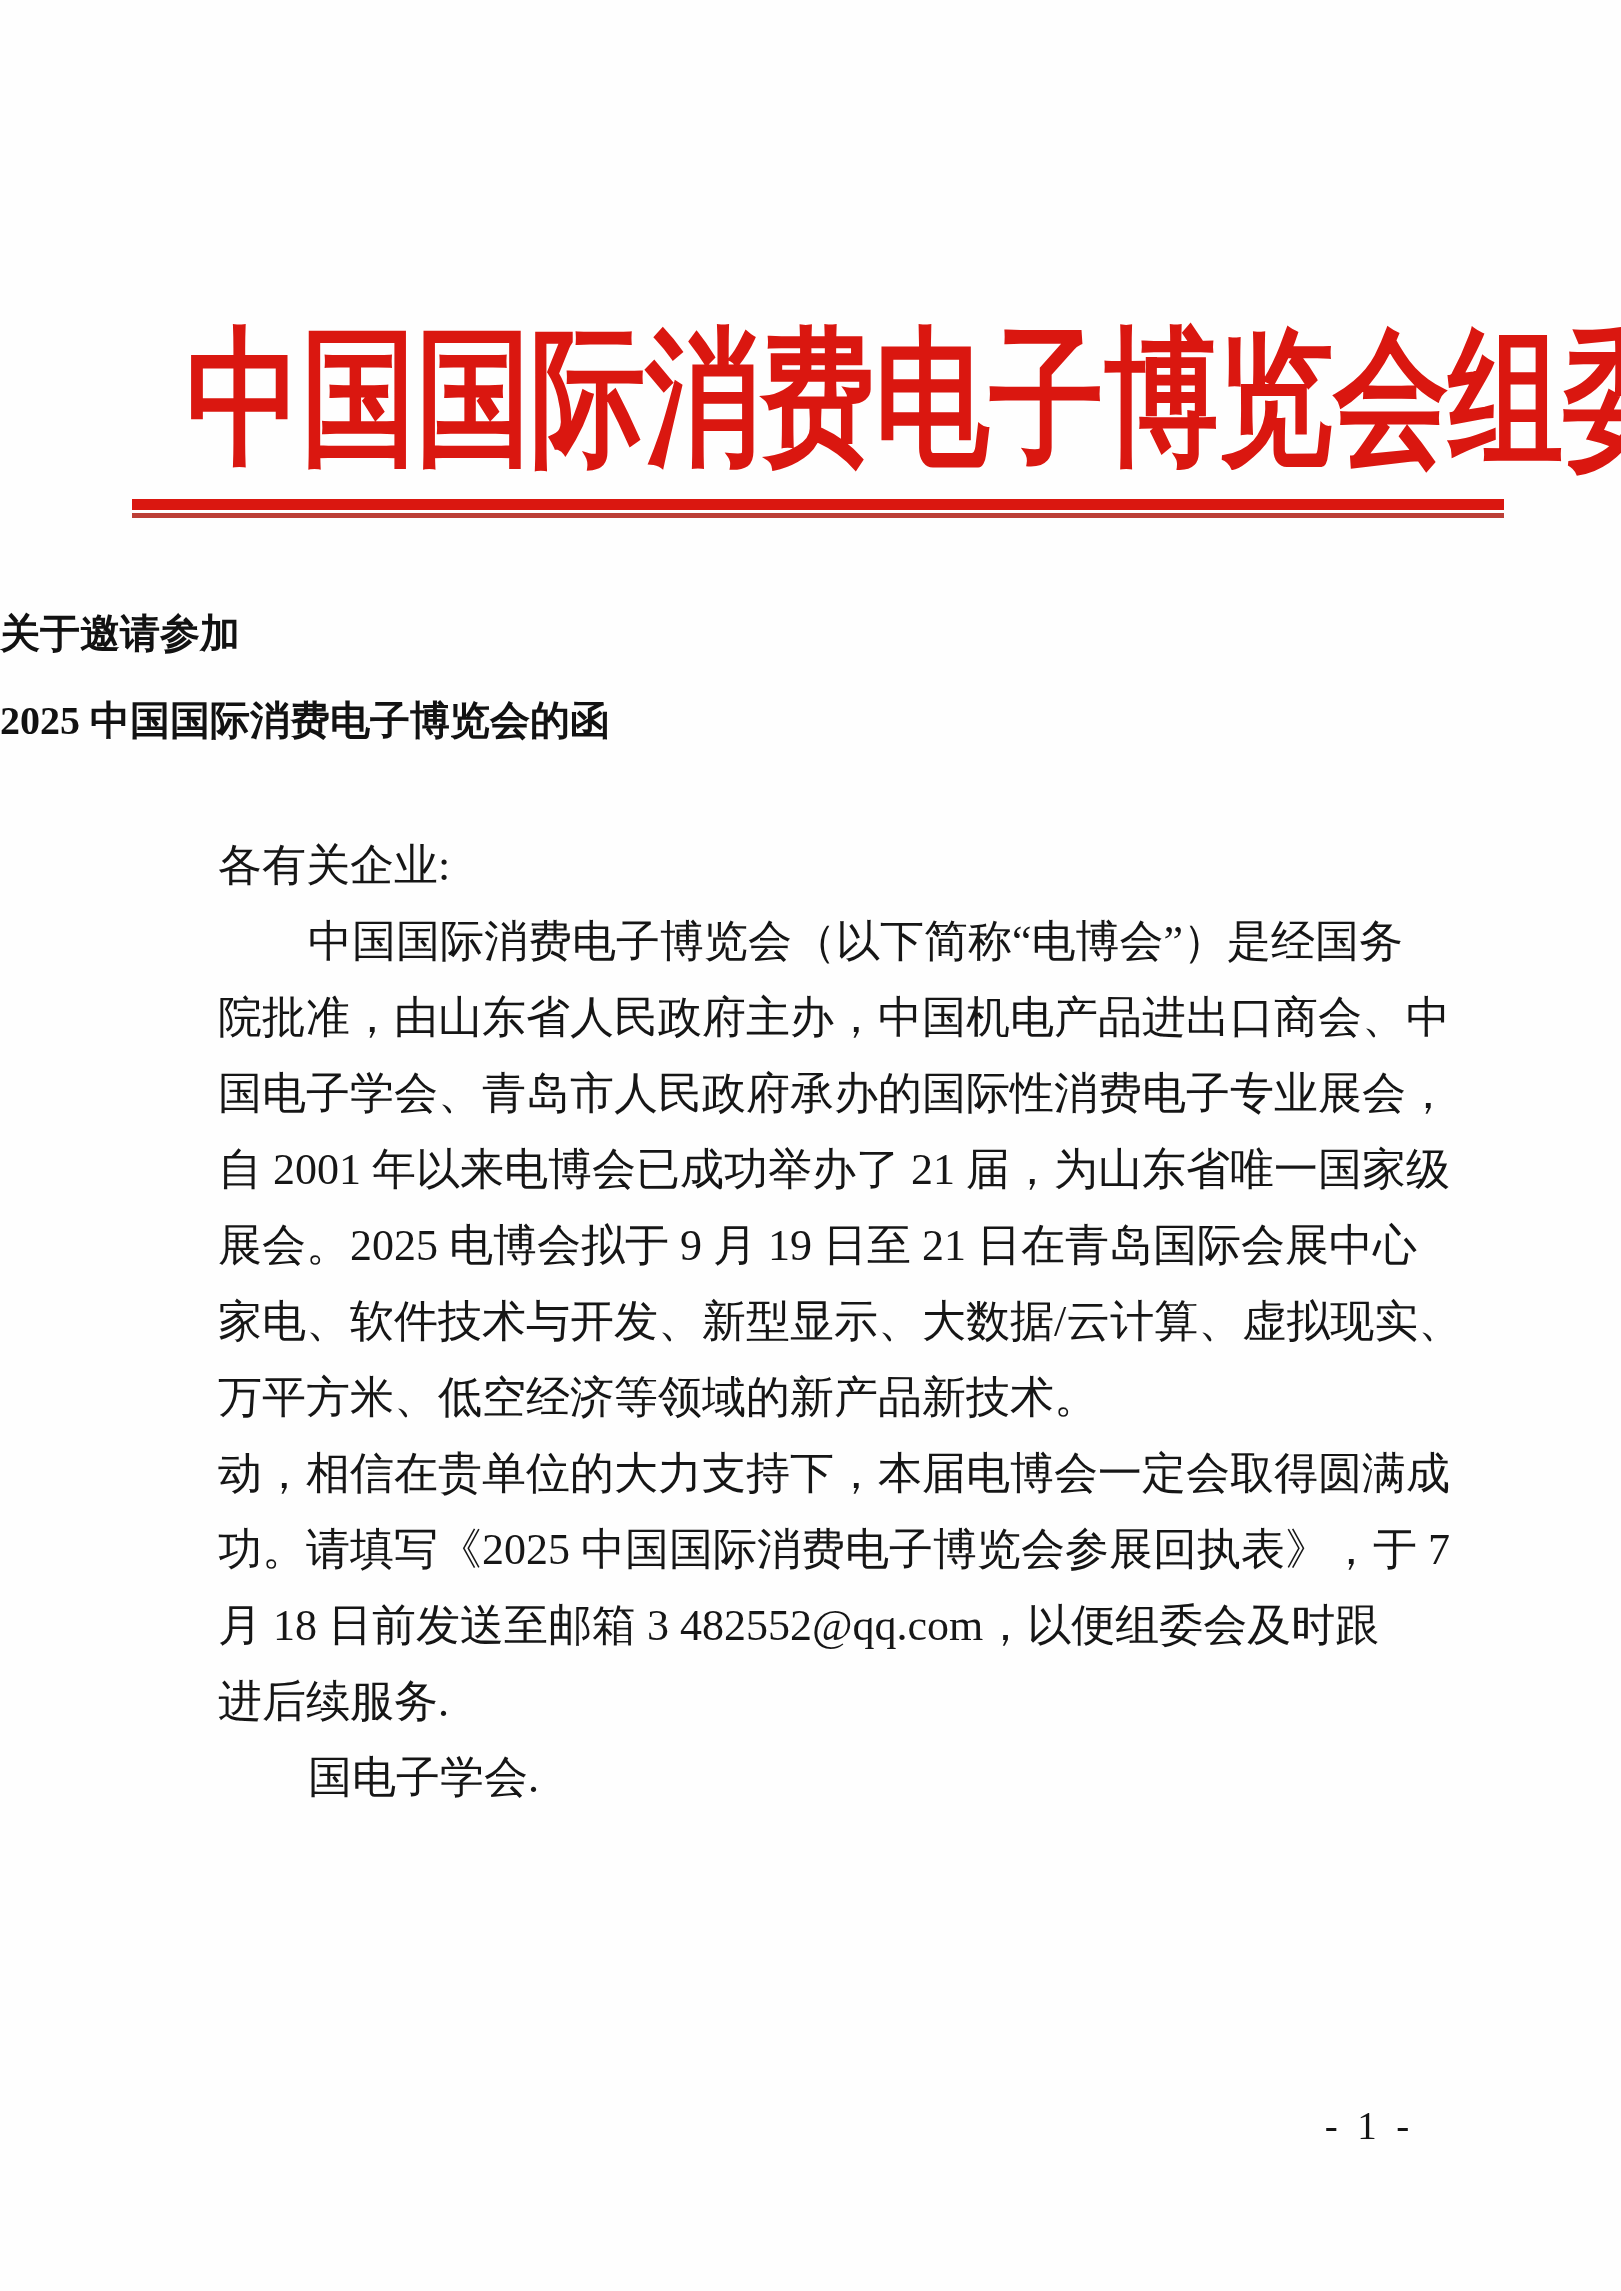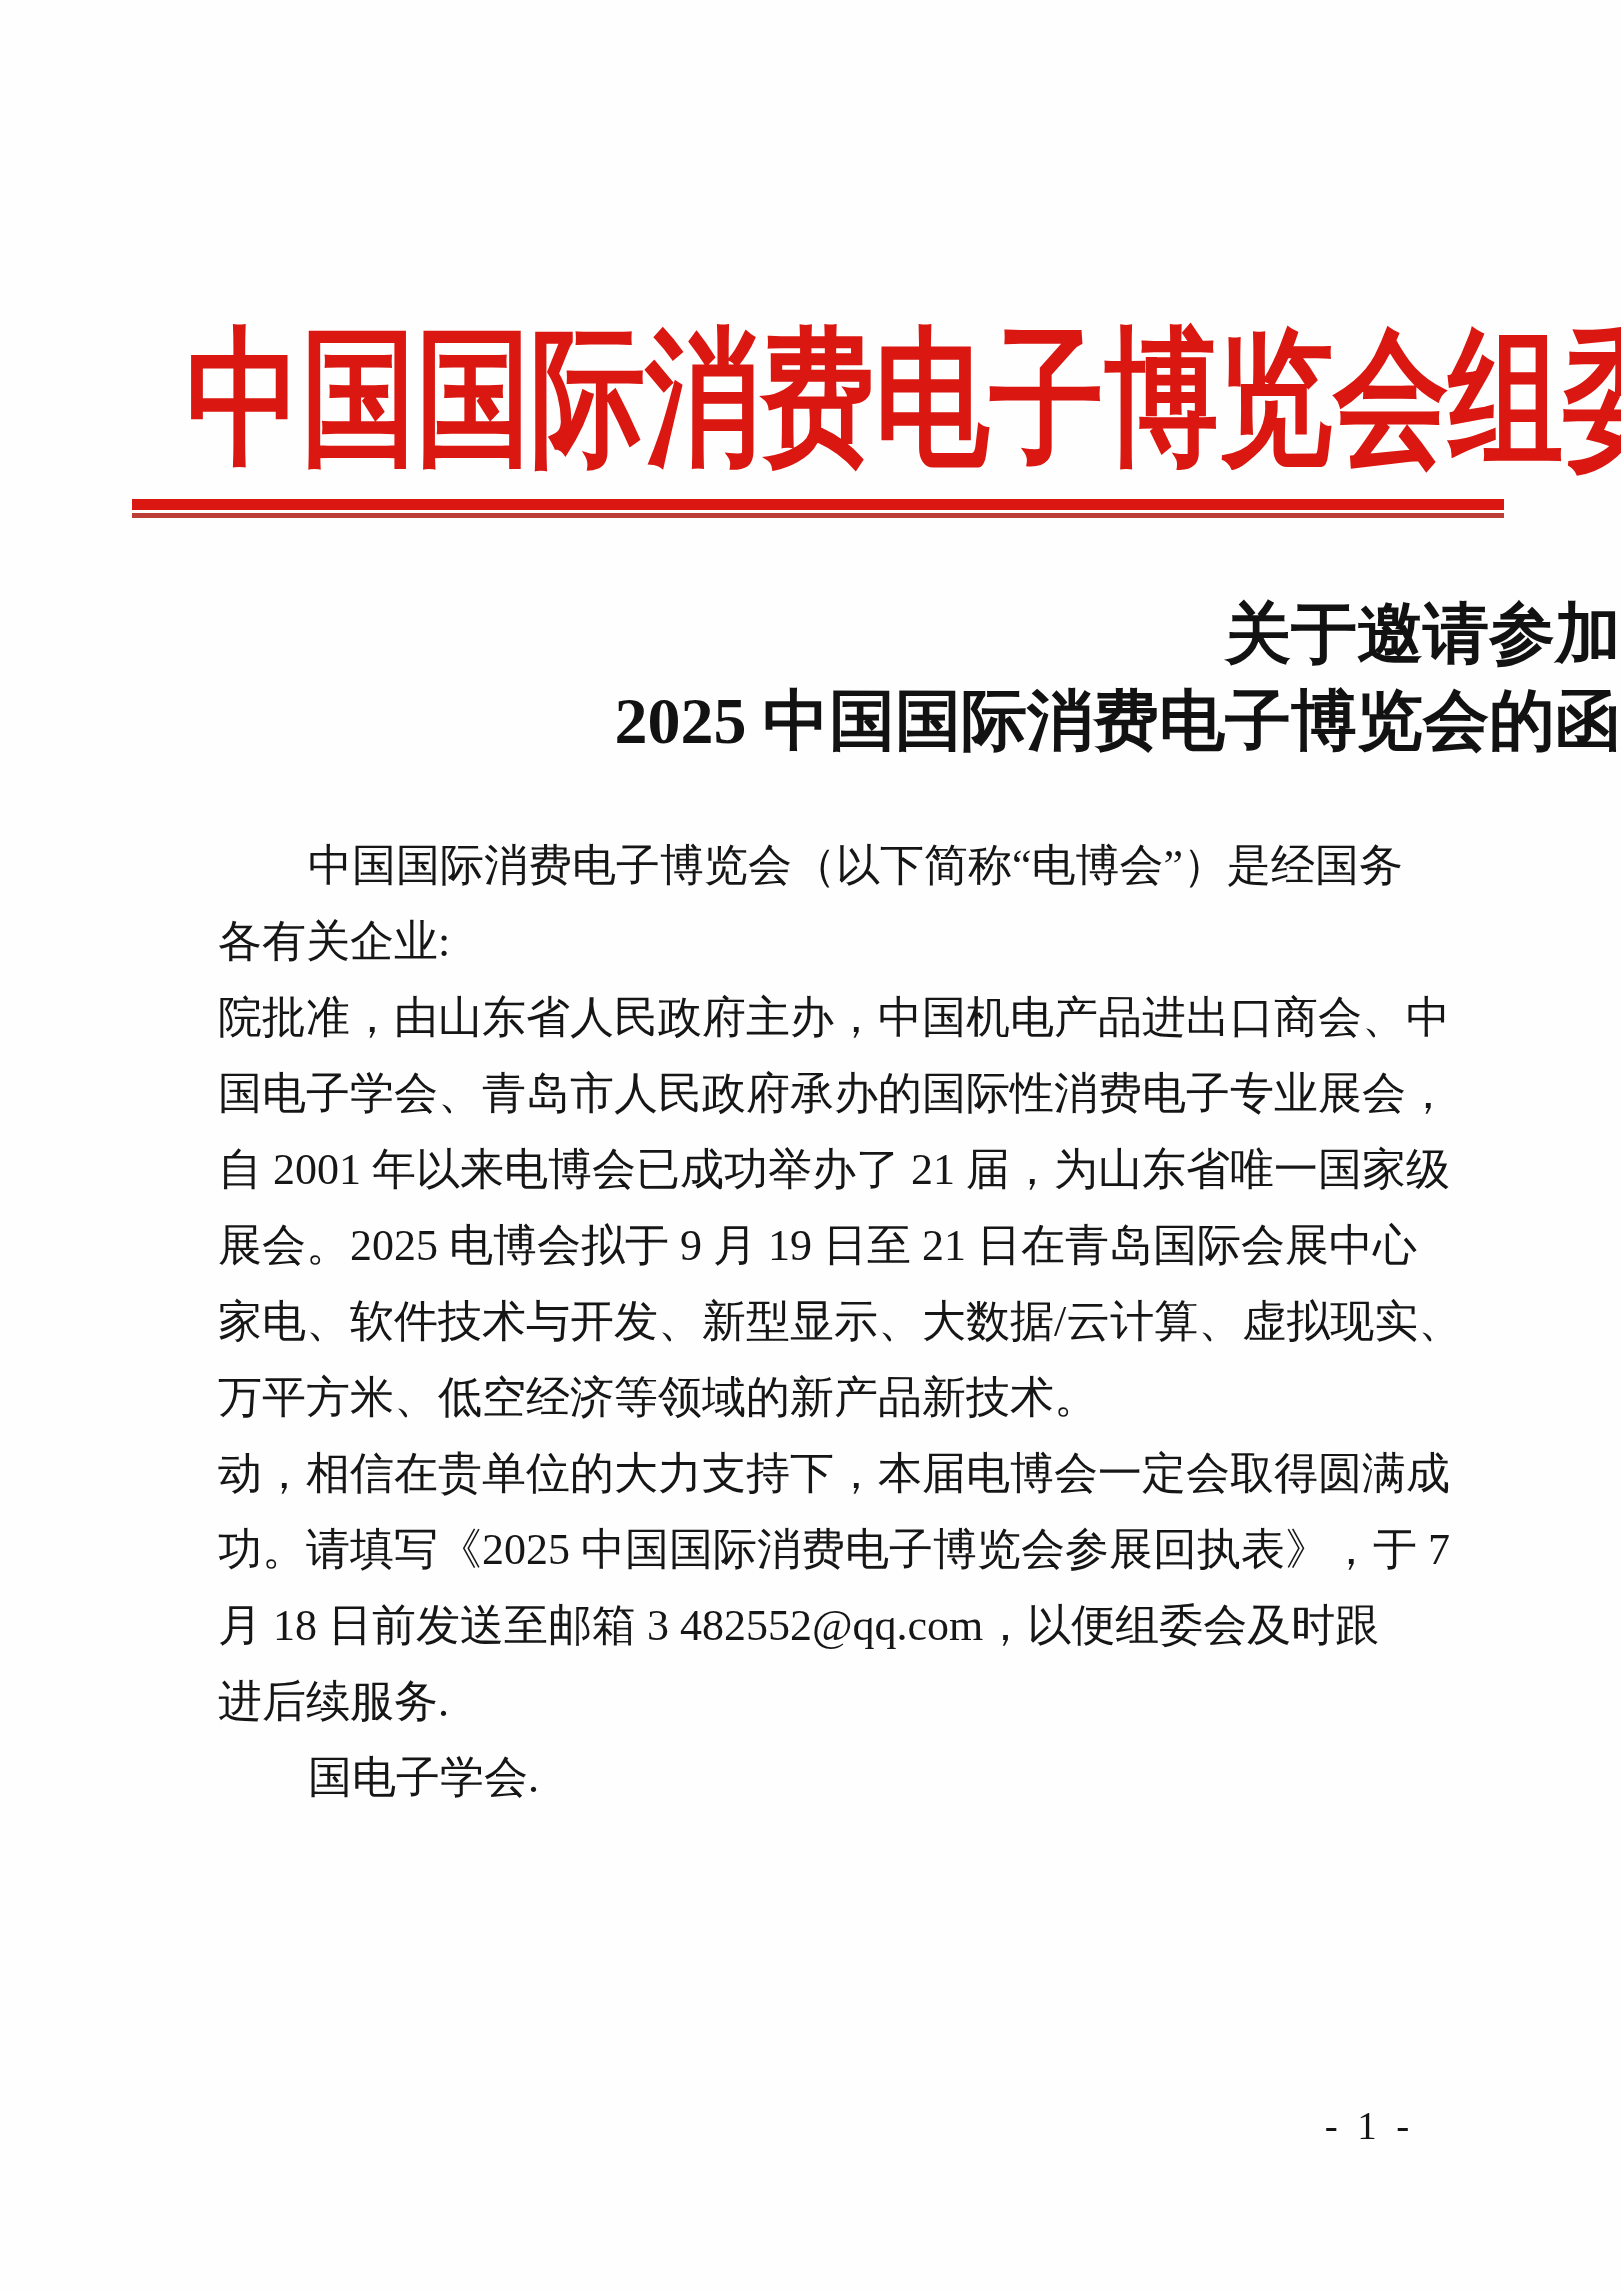--- a/index.html
+++ b/index.html
@@ -37,23 +37,23 @@
   .rule-thin {
     position: absolute;
     left: 132px; width: 1372px;
     top: 513px; height: 4.9px;
     background: #bc3e36;
   }
   
   .doc-title {
     position: absolute;
     top: 590px; left: 0; width: 100%;
-    text-align: right;
+    text-align: left;
     color: #121212;
-    font-size: 66px;
+    font-size: 40px;
     font-weight: bold;
     line-height: 87px;
   }
   
   .body-text {
     position: absolute;
     left: 218px; top: 828px;
     width: 1208px;
     color: #161616;
     font-size: 44px;
@@ -84,22 +84,22 @@
 
   <div class="rule-thick"></div>
   <div class="rule-thin"></div>
 
   <div class="doc-title">
     <div>关于邀请参加</div>
     <div>2025 中国国际消费电子博览会的函</div>
   </div>
 
   <div class="body-text">
+    <div class="body-line">各有关企业:</div>
     <div class="body-line indent">中国国际消费电子博览会（以下简称“电博会”）是经国务</div>
-    <div class="body-line">各有关企业:</div>
     <div class="body-line">院批准，由山东省人民政府主办，中国机电产品进出口商会、中</div>
     <div class="body-line">国电子学会、青岛市人民政府承办的国际性消费电子专业展会，</div>
     <div class="body-line">自 2001 年以来电博会已成功举办了 21 届，为山东省唯一国家级</div>
     <div class="body-line">展会。2025 电博会拟于 9 月 19 日至 21 日在青岛国际会展中心</div>
     <div class="body-line">家电、软件技术与开发、新型显示、大数据/云计算、虚拟现实、</div>
     <div class="body-line">万平方米、低空经济等领域的新产品新技术。</div>
     <div class="body-line">动，相信在贵单位的大力支持下，本届电博会一定会取得圆满成</div>
     <div class="body-line">功。请填写《2025 中国国际消费电子博览会参展回执表》，于 7</div>
     <div class="body-line">月 18 日前发送至邮箱 3 482552@qq.com，以便组委会及时跟</div>
     <div class="body-line">进后续服务.</div>

